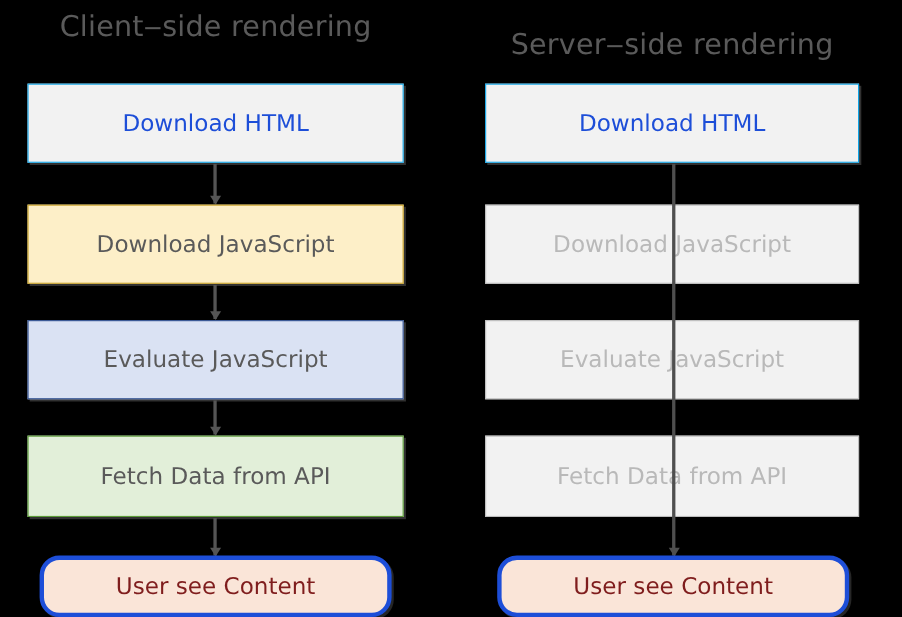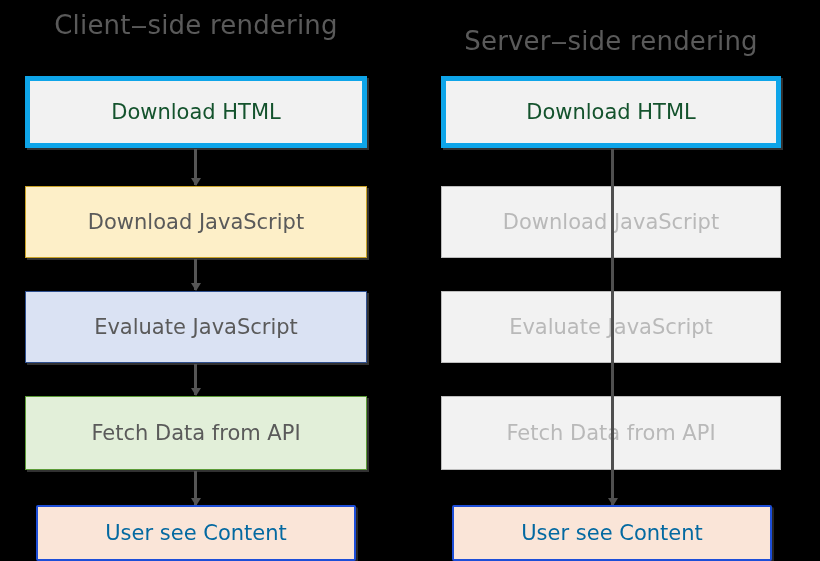--- a/index.html
+++ b/index.html
@@ -45,22 +45,22 @@
     font-size: 21px;
     font-weight: 400;
     text-align: center;
     white-space: nowrap;
   }
   .node-label { pointer-events: none; }
 
   
   .n-plain {
     background: #f2f2f2;
-    border: 5px solid #0ea5e9;
-    color: #14532d;
+    border: 1px solid #0ea5e9;
+    color: #1d4ed8;
     box-shadow: 2px 2px 0 rgba(90,90,90,0.55);
   }
   .n-yellow {
     background: #fdefc8;
     border: 1px solid #c9a227;
     color: #5a5a5a;
     box-shadow: 2px 2px 0 rgba(90,90,90,0.55);
   }
   .n-blue {
     background: #dae2f3;
@@ -69,23 +69,23 @@
     box-shadow: 2px 2px 0 rgba(90,90,90,0.55);
   }
   .n-green {
     background: #e2efd9;
     border: 1px solid #5b9b37;
     color: #5a5a5a;
     box-shadow: 2px 2px 0 rgba(90,90,90,0.55);
   }
   .n-pink {
     background: #fae5d8;
-    border: 2px solid #1d4ed8;
-    color: #0369a1;
-    border-radius: 2px;
+    border: 4px solid #1d4ed8;
+    color: #7f1d1d;
+    border-radius: 18px;
     box-shadow: 2px 2px 0 rgba(70,70,70,0.55);
   }
   
   .n-ghost {
     background: #f2f2f2;
     border: 1px solid #bdbdbd;
     color: #b9b9b9;
   }
 
   

